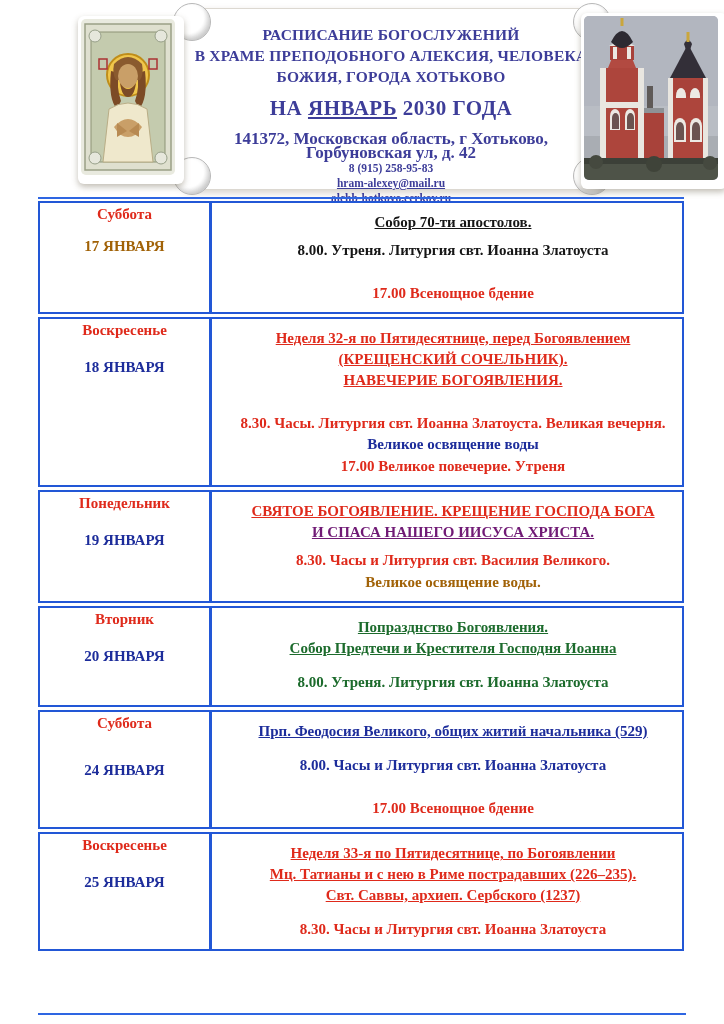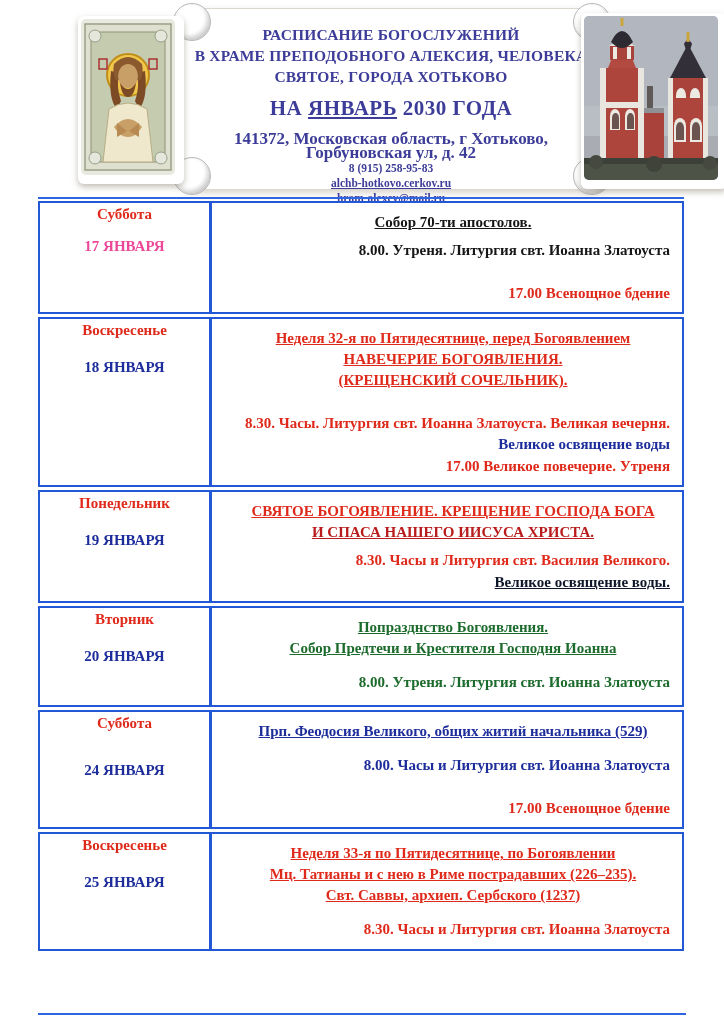--- a/index.html
+++ b/index.html
@@ -51,21 +51,21 @@
   .srow:nth-child(2){min-height:156px}
   .srow:nth-child(3){min-height:100px}
   .srow:nth-child(4){min-height:97px}
   .srow:nth-child(5){min-height:102px}
   .srow:nth-child(6){min-height:115px}
   .cell-left{border-right:3px solid #2257d6;text-align:center;padding-top:1px}
   .day{font-weight:bold;font-size:15px;line-height:20px}
   .date{font-weight:bold;font-size:15px;line-height:20px;margin-top:17px}
   .cell-right{padding:9px 12px 8px 24px}
   .title-line{text-align:center;font-weight:bold;font-size:15px;line-height:21px;text-decoration:underline}
-  .svc{font-weight:bold;font-size:15px;line-height:21px;text-align:right}
+  .svc{font-weight:bold;font-size:15px;line-height:21px;text-align:center}
   .gap-n{margin-top:1px}
   .gap-s{margin-top:7px}
   .gap-m{margin-top:13px}
   .gap-l{margin-top:22px}
   .bottom-rule{position:absolute;left:38px;top:1013px;width:648px;height:2px;background:#2e66e2}
 </style>
 </head>
 <body>
 
 <div class="banner">
@@ -97,26 +97,26 @@
       <circle cx="14" cy="17" r="6" fill="#e6e7dc" stroke="#98a08a"></circle>
       <circle cx="80" cy="17" r="6" fill="#e6e7dc" stroke="#98a08a"></circle>
       <circle cx="14" cy="139" r="6" fill="#e6e7dc" stroke="#98a08a"></circle>
       <circle cx="80" cy="139" r="6" fill="#e6e7dc" stroke="#98a08a"></circle>
     </svg>
   </div>
 
   <div class="head-text">
     <div class="h-line">РАСПИСАНИЕ БОГОСЛУЖЕНИЙ</div>
     <div class="h-line">В ХРАМЕ ПРЕПОДОБНОГО АЛЕКСИЯ, ЧЕЛОВЕКА</div>
-    <div class="h-line">СВЯТОЕ, ГОРОДА ХОТЬКОВО</div>
+    <div class="h-line">БОЖИЯ, ГОРОДА ХОТЬКОВО</div>
     <div class="h-month"><span>НА </span><span class="u">ЯНВАРЬ</span><span> 2030 ГОДА</span></div>
     <div class="h-addr">141372, Московская область, г Хотьково, Горбуновская ул, д. 42</div>
     <div class="h-small">8 (915) 258-95-83</div>
+    <a class="h-link" href="#">hram-alexey@mail.ru</a>
     <a class="h-link" href="#">alchb-hotkovo.cerkov.ru</a>
-    <a class="h-link" href="#">hram-alexey@mail.ru</a>
   </div>
 
   <div class="img-frame photo-frame">
     <svg width="134" height="164" viewBox="0 0 134 164">
       <rect x="0" y="0" width="134" height="164" fill="#b9bdc4"></rect>
       <rect x="0" y="0" width="134" height="90" fill="#b2b6bf"></rect>
       <rect x="0" y="120" width="134" height="44" fill="#a9adb3"></rect>
 
       <rect x="16" y="52" width="44" height="100" fill="#ad453c"></rect>
       <rect x="16" y="52" width="6" height="100" fill="#e9e6e0"></rect>
@@ -159,51 +159,51 @@
       <circle cx="70" cy="148" r="8" fill="#3f4339"></circle>
       <circle cx="126" cy="147" r="7" fill="#45493f"></circle>
     </svg>
   </div>
 </div>
 
 <div class="schedule">
     <div class="srow">
       <div class="cell-left">
         <div class="day" style="color: rgb(223, 42, 27);">Суббота</div>
-        <div class="date" style="color: #ec4899; margin-top: 12px;">17 ЯНВАРЯ</div>
+        <div class="date" style="color: #a16207; margin-top: 12px;">17 ЯНВАРЯ</div>
       </div>
       <div class="cell-right">
         <div class="title-line" style="color: rgb(22, 22, 22);">Собор 70-ти апостолов.</div>
         <div class="svc gap-s"><span style="color: rgb(22, 22, 22);">8.00. Утреня. Литургия свт. Иоанна Златоуста</span></div>
         <div class="svc gap-l"><span style="color: rgb(223, 42, 27);">17.00 Всенощное бдение</span></div>
       </div>
     </div>
     <div class="srow">
       <div class="cell-left">
         <div class="day" style="color: rgb(223, 42, 27);">Воскресенье</div>
         <div class="date" style="color: rgb(29, 45, 155);">18 ЯНВАРЯ</div>
       </div>
       <div class="cell-right">
         <div class="title-line" style="color: rgb(223, 42, 27);">Неделя 32-я по Пятидесятнице, перед Богоявлением</div>
+        <div class="title-line" style="color: rgb(223, 42, 27);">(КРЕЩЕНСКИЙ СОЧЕЛЬНИК).</div>
         <div class="title-line" style="color: rgb(223, 42, 27);">НАВЕЧЕРИЕ БОГОЯВЛЕНИЯ.</div>
-        <div class="title-line" style="color: rgb(223, 42, 27);">(КРЕЩЕНСКИЙ СОЧЕЛЬНИК).</div>
         <div class="svc gap-l"><span style="color: rgb(223, 42, 27);">8.30. Часы. Литургия свт. Иоанна Златоуста. Великая вечерня. </span><span style="color: rgb(29, 45, 155);">Великое освящение воды</span></div>
         <div class="svc gap-n"><span style="color: rgb(223, 42, 27);">17.00 Великое повечерие. Утреня</span></div>
       </div>
     </div>
     <div class="srow">
       <div class="cell-left">
         <div class="day" style="color: rgb(223, 42, 27);">Понедельник</div>
         <div class="date" style="color: rgb(29, 45, 155);">19 ЯНВАРЯ</div>
       </div>
       <div class="cell-right">
         <div class="title-line" style="color: rgb(223, 42, 27);">СВЯТОЕ БОГОЯВЛЕНИЕ. КРЕЩЕНИЕ ГОСПОДА БОГА</div>
-        <div class="title-line" style="color: #b91c1c;">И СПАСА НАШЕГО ИИСУСА ХРИСТА.</div>
+        <div class="title-line" style="color: #701a75;">И СПАСА НАШЕГО ИИСУСА ХРИСТА.</div>
         <div class="svc gap-s"><span style="color: rgb(223, 42, 27);">8.30. Часы и Литургия свт. Василия Великого.</span></div>
-        <div class="svc gap-n"><span style="color: #0f172a; text-decoration: underline;">Великое освящение воды.</span></div>
+        <div class="svc gap-n"><span style="color: #a16207;">Великое освящение воды.</span></div>
       </div>
     </div>
     <div class="srow">
       <div class="cell-left">
         <div class="day" style="color: rgb(223, 42, 27);">Вторник</div>
         <div class="date" style="color: rgb(29, 45, 155);">20 ЯНВАРЯ</div>
       </div>
       <div class="cell-right">
         <div class="title-line" style="color: rgb(28, 107, 44);">Попразднство Богоявления.</div>
         <div class="title-line" style="color: rgb(28, 107, 44);">Собор Предтечи и Крестителя Господня Иоанна</div>

